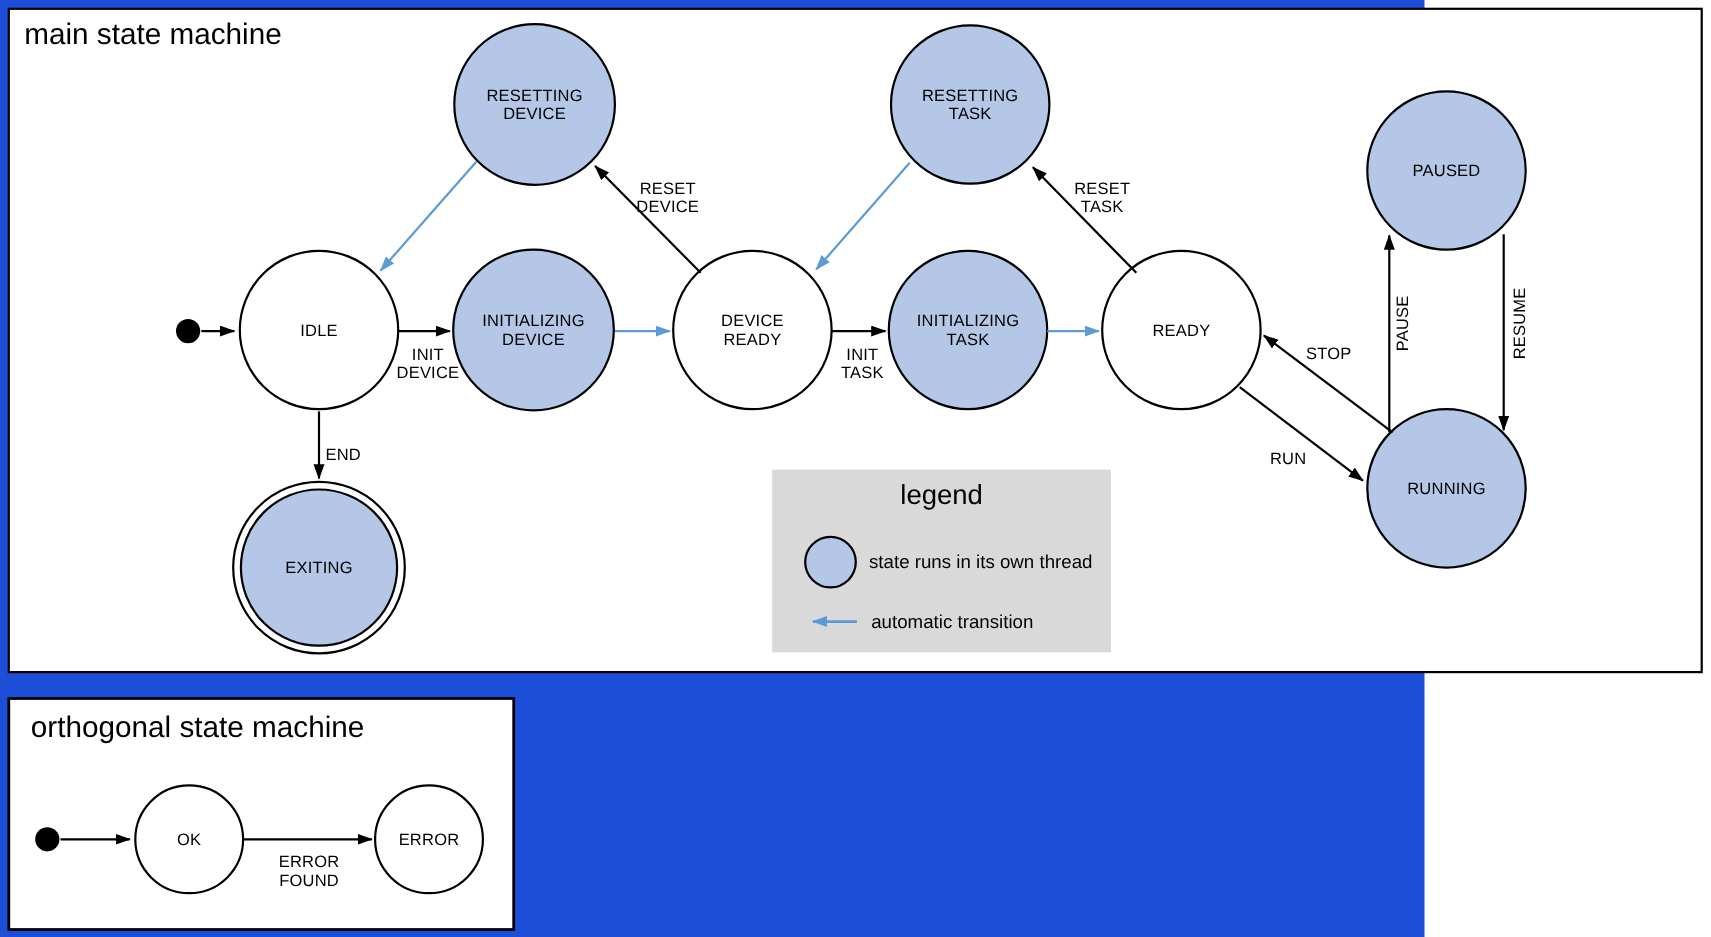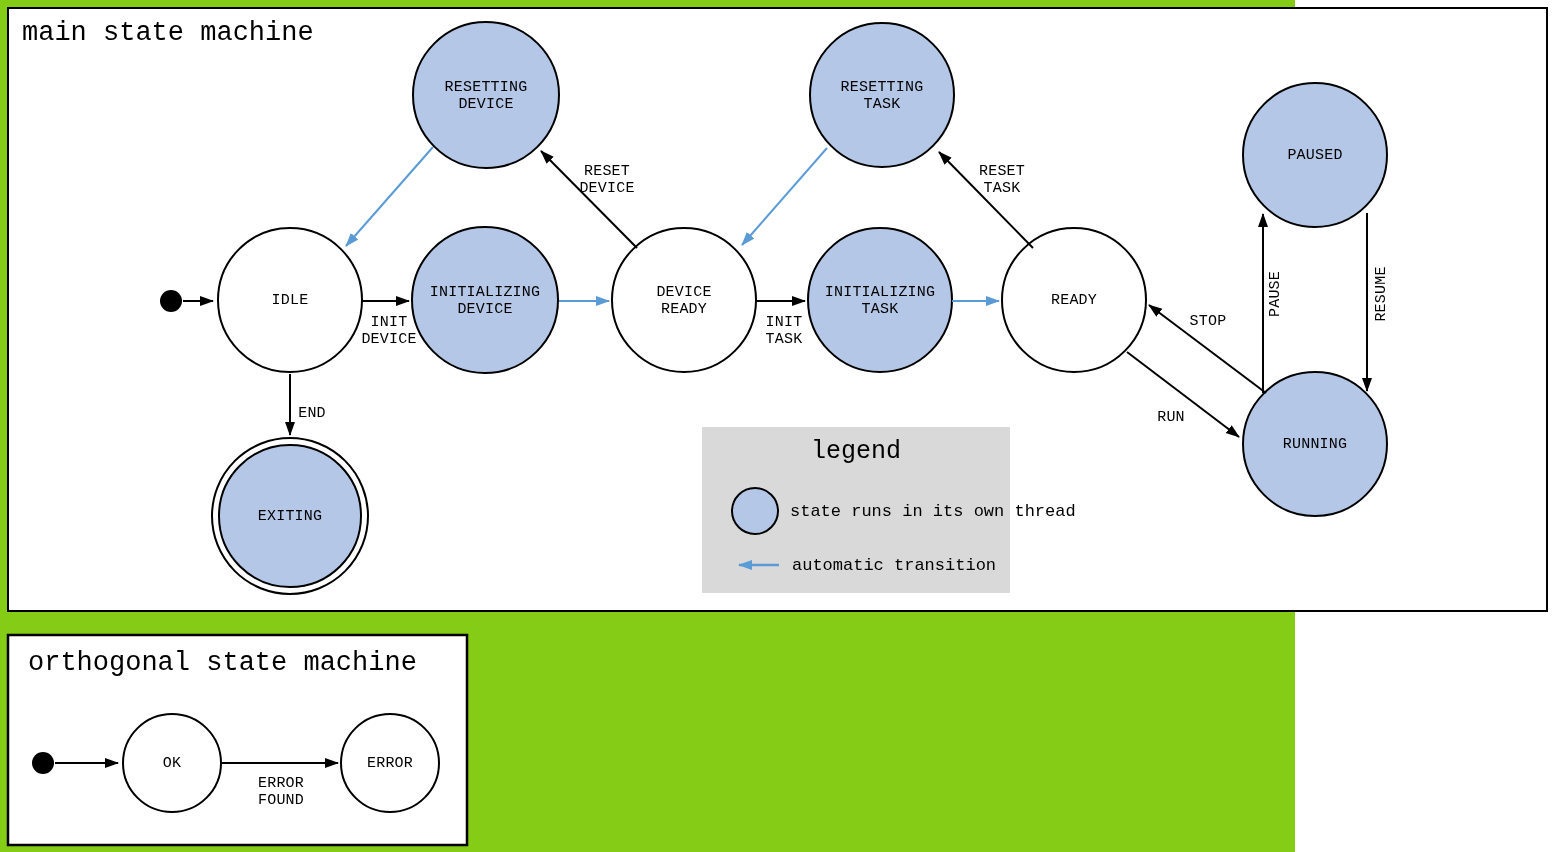--- a/index.html
+++ b/index.html
@@ -1,17 +1,17 @@
 <!DOCTYPE html>
 <html><head>
 <meta charset="utf-8">
 <style>
   html,body{margin:0;padding:0;background:#ffffff;}
-  .stage{position:relative;width:1295px;height:852px;background:#84cc16;
-         font-family:Liberation Mono, monospace;}
+  .stage{position:relative;width:1295px;height:852px;background:#1d4ed8;
+         font-family:Liberation Sans, sans-serif;}
   svg{display:block;}
   .panel-title{font-size:27px;fill:#000000;}
   .legend-title{font-size:25px;fill:#000000;text-anchor:middle;}
   .legend-item{font-size:17px;fill:#000000;dominant-baseline:central;}
   .node-label,.edge-label{font-size:15px;fill:#000000;text-anchor:middle;
     dominant-baseline:central;letter-spacing:0.2px;}
   .node-label tspan,.edge-label tspan{dominant-baseline:central;}
 </style>
 </head>
 <body>

